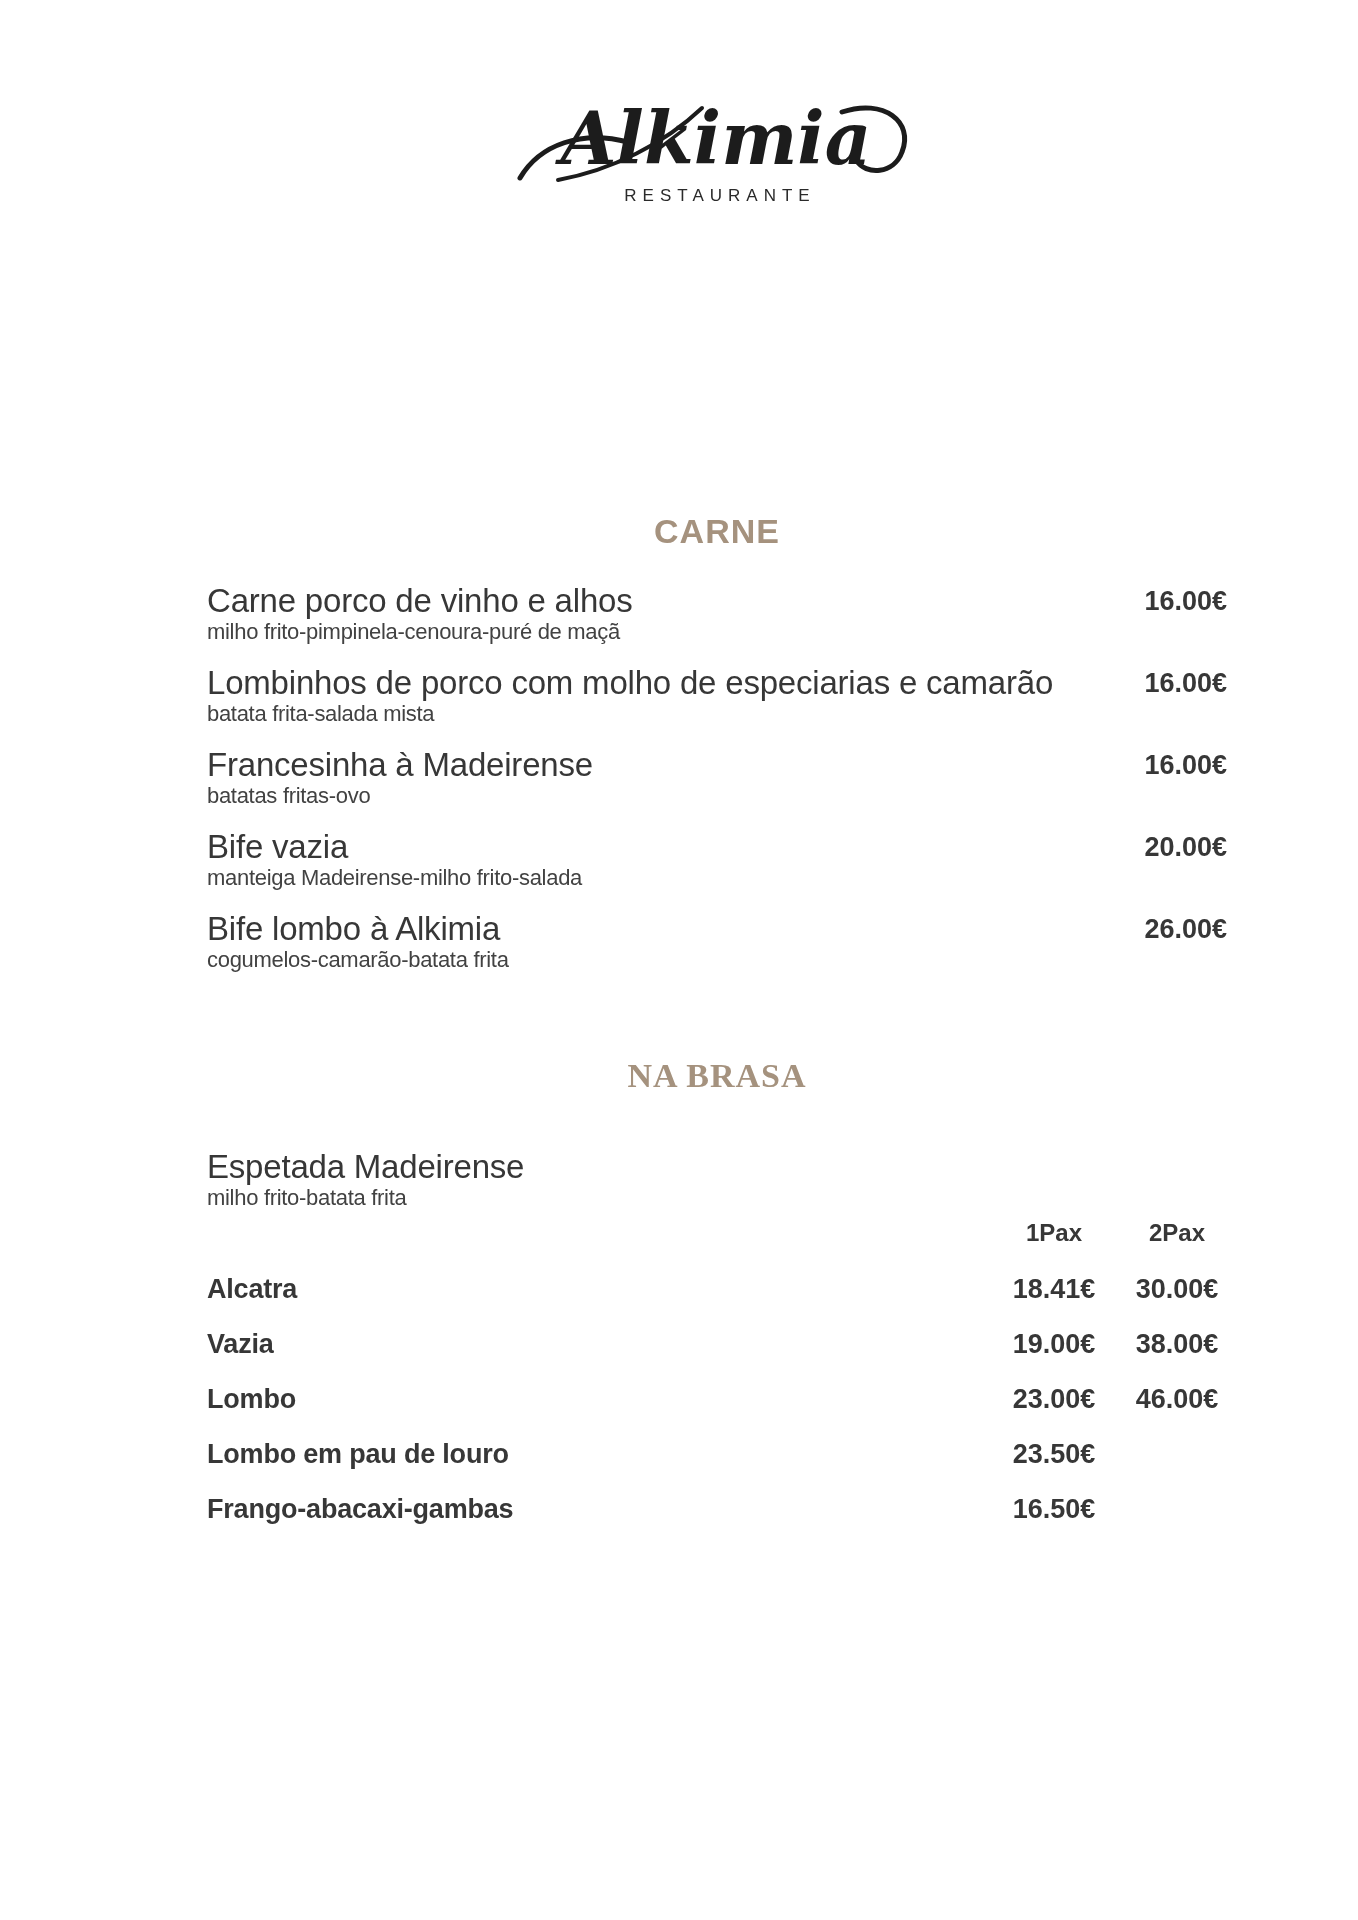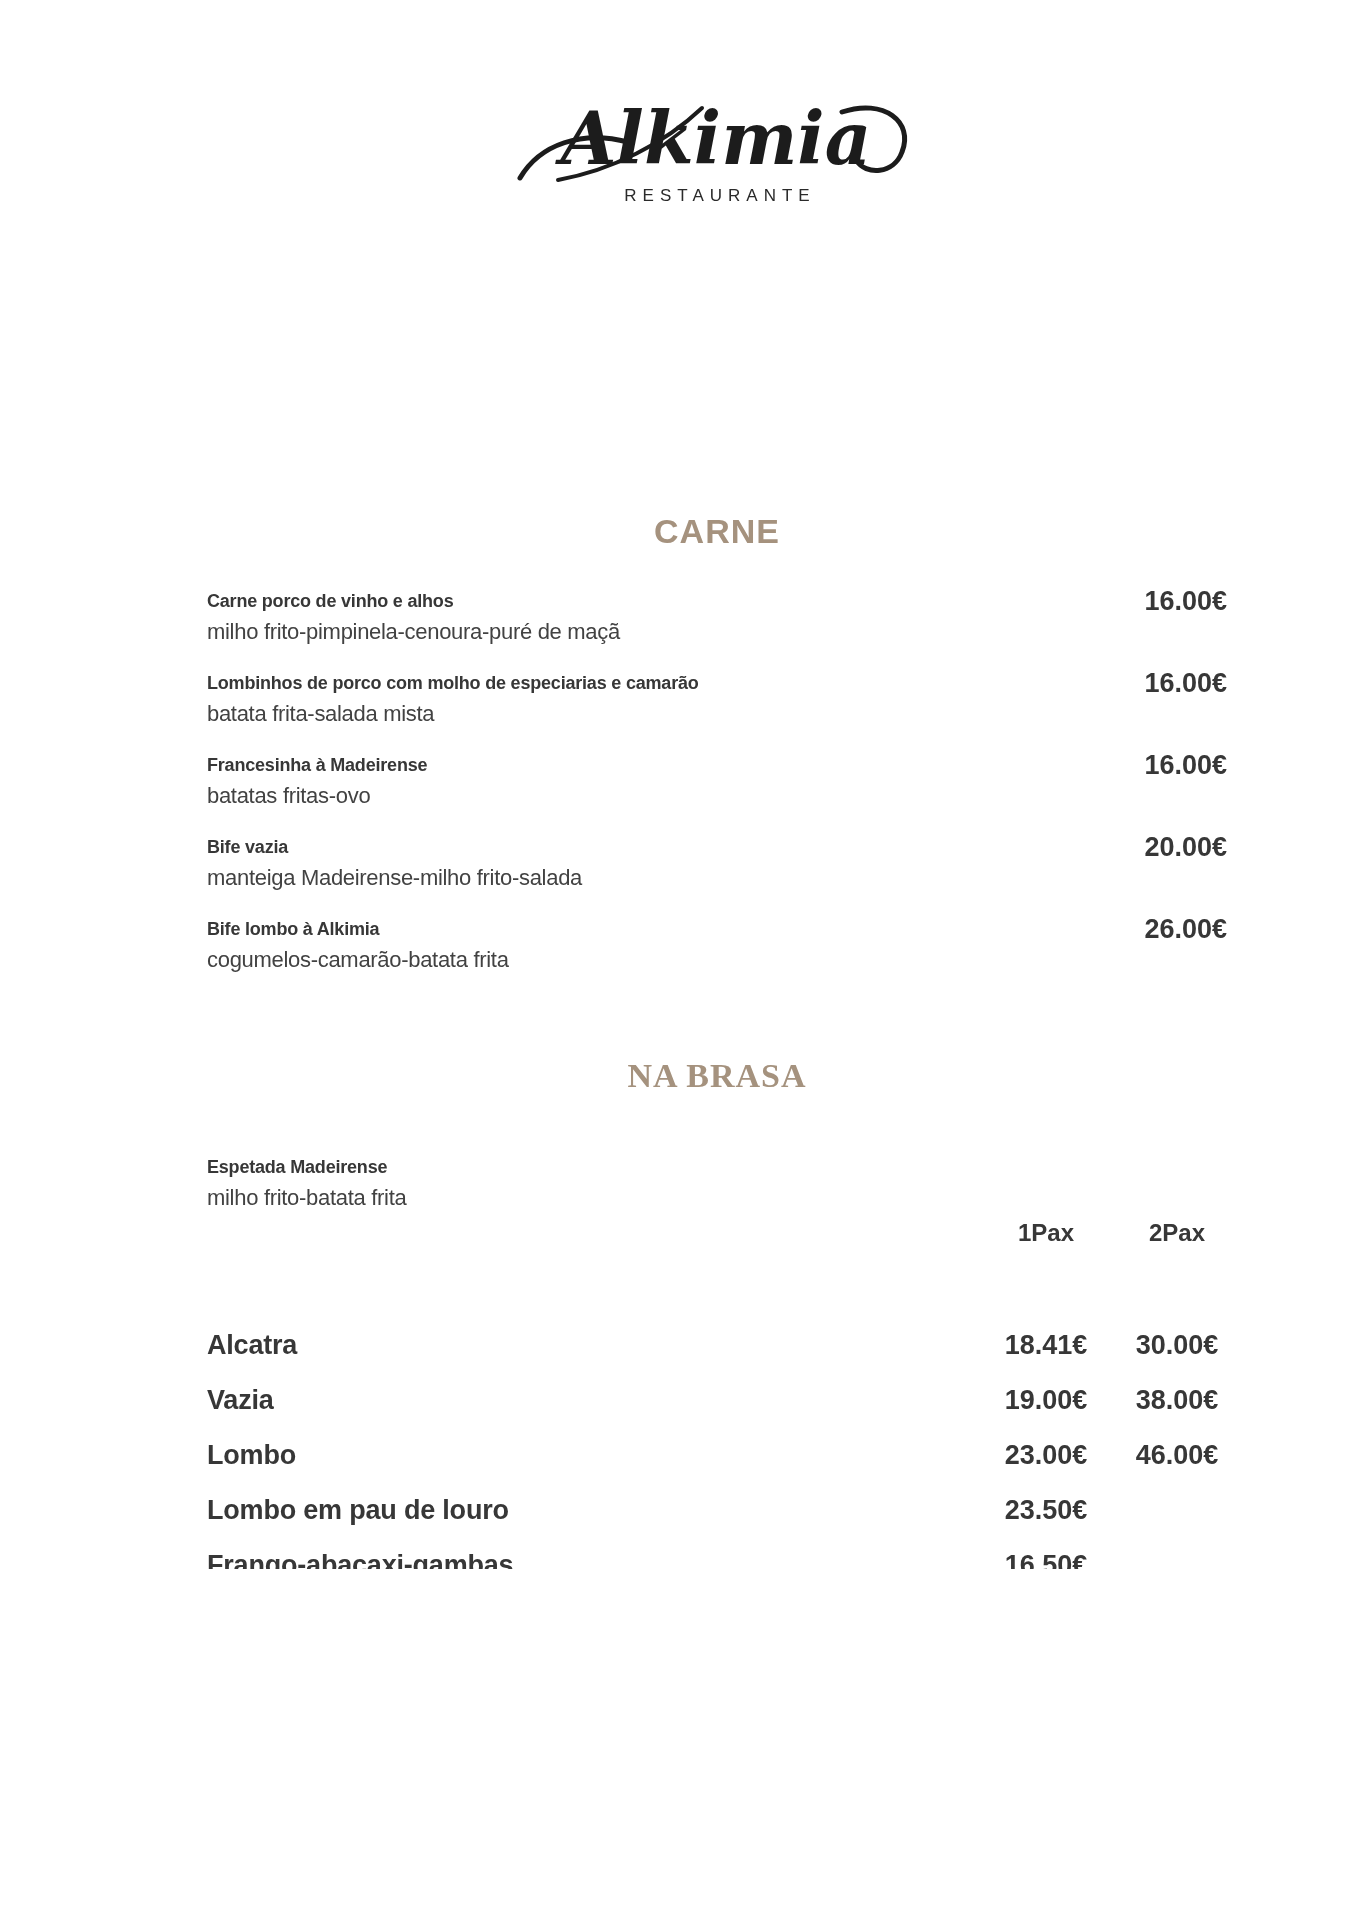--- a/index.html
+++ b/index.html
@@ -28,43 +28,43 @@
     font-size:34px;font-weight:700;letter-spacing:1px;
     color:var(--accent,#a5927e);
     line-height:34px;
   }
   #carne-heading{top:514px;}
   #brasa-heading{top:1059px;font-family:Liberation Serif, serif;}
   
   .items{position:absolute;top:584px;left:207px;width:1020px;}
   .item{display:flex;justify-content:space-between;align-items:flex-start;margin-bottom:21px;}
   .item-name{
-    font-size:18px;font-weight:700;color:var(--text,#373737);
+    font-size:33px;font-weight:400;color:var(--text,#373737);
     line-height:34px;letter-spacing:-0.2px;
   }
   .item-desc{
     font-size:22px;font-weight:400;color:var(--desc,#424242);
     line-height:27px;letter-spacing:-0.3px;
   }
   .item-price{
     font-size:27px;font-weight:700;color:var(--text,#373737);
     line-height:34px;white-space:nowrap;
   }
   
   .espetada{position:absolute;top:1150px;left:207px;width:1020px;}
   .pax-grid{
     position:absolute;left:207px;width:1020px;
-    display:grid;grid-template-columns:1fr 100px 100px;column-gap:31px;
+    display:grid;grid-template-columns:1fr 100px 100px;column-gap:23px;
   }
   #pax-header{top:1218px;}
   .pax-col-header{
     font-size:24px;font-weight:700;color:var(--text,#373737);
     text-align:center;line-height:30px;
   }
-  #brasa-table{top:1320px;grid-auto-rows:55px;row-gap:0;}
+  #brasa-table{top:1264px;grid-auto-rows:55px;row-gap:0;}
   .row-name{
     font-size:27px;font-weight:700;color:var(--text,#373737);
     line-height:34px;padding-top:8px;letter-spacing:-0.2px;
   }
   .row-price{
     font-size:27px;font-weight:700;color:var(--text,#373737);
     line-height:34px;padding-top:8px;text-align:center;white-space:nowrap;
   }
 </style>
 </head>

